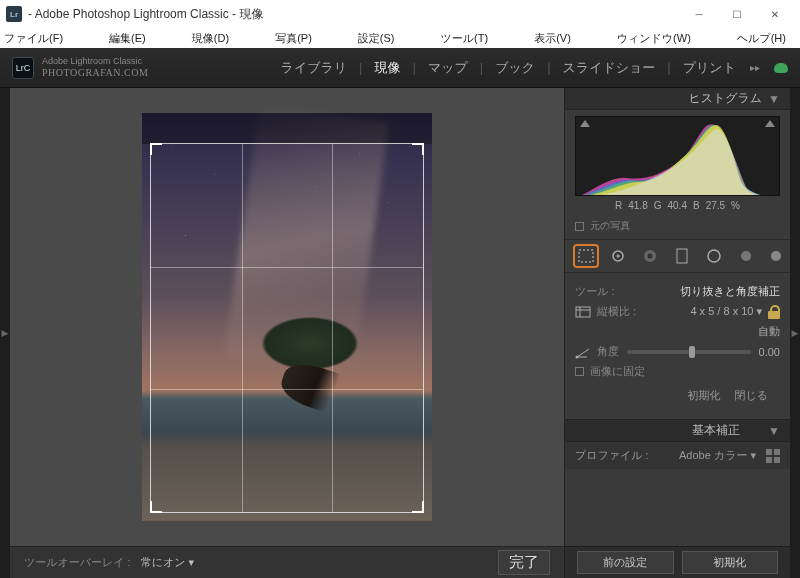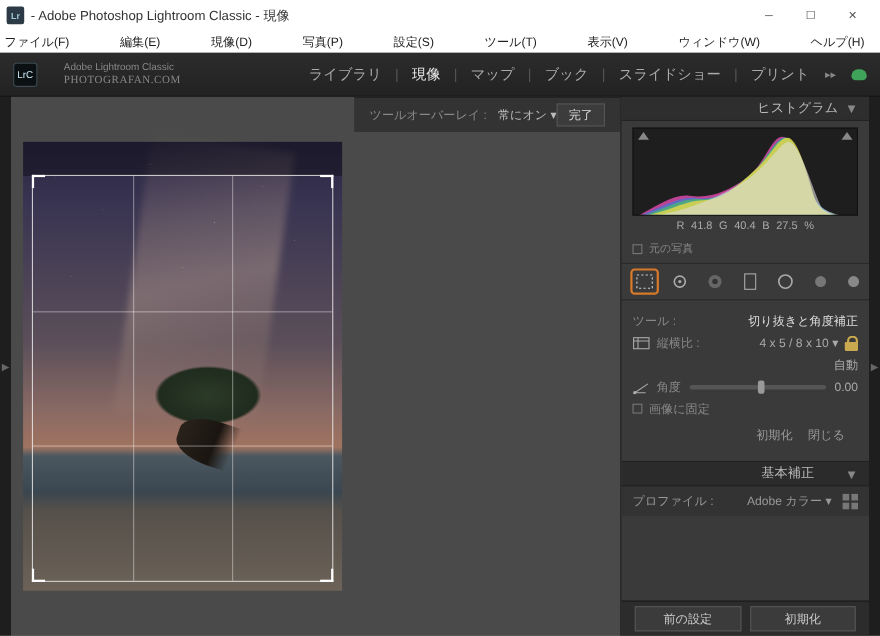--- a/index.html
+++ b/index.html
@@ -6,31 +6,31 @@
   body { width: 800px; height: 578px; background: #fff; overflow: hidden; font-size: 11px; color: #999; }
   .titlebar { height: 28px; display: flex; align-items: center; padding: 0 6px; background: #fff; color: #333; }
   .titlebar .lr-ico { width: 16px; height: 16px; background: #2b3a44; border-radius: 2px; display: flex; align-items: center; justify-content: center; font-size: 8px; color: #a0c8d8; font-weight: bold; margin-right: 6px;}
   .titlebar .title { flex: 1; font-size: 12px; }
   .titlebar .winbtn { width: 38px; height: 24px; display: flex; align-items: center; justify-content: center; font-size: 10px; color: #555; }
   .menubar { height: 20px; background: #fff; display: flex; align-items: center; padding: 0 4px; color: #222; font-size: 11px; justify-content: space-between; }
   .menubar span { margin-right: 10px; }
   .app { background: #2a2a2a; height: 530px; position: relative; display: flex; flex-direction: column; }
   .topbar { height: 40px; background: linear-gradient(#2c2c2c,#222); border-bottom: 1px solid #111; display: flex; align-items: center; padding: 0 12px; }
   .lrc-ico { width: 22px; height: 22px; background:#0b1013; border:1px solid #3a4a52; border-radius:3px; display:flex; align-items:center; justify-content:center; font-size:9px; color:#c7e4f0; font-weight:normal;}
-  .brand { margin-left: 24px; line-height: 1.1; font-size: 9px; color: #888;}
+  .brand { margin-left: 8px; line-height: 1.1; font-size: 9px; color: #888;}
   .brand .b2 { font-family: Georgia, serif; letter-spacing: 0.5px; font-size: 10px; text-transform: uppercase;}
   .modules { margin-left: auto; display: flex; align-items: center; gap: 6px; font-size: 13px; color: #aaa;}
   .modules span.sep { color:#555; margin:0 4px;}
   .modules .mod { padding: 0 2px; }
   .modules .mod.active { color: #eee; }
   .modules .caret { color:#888; margin-left:6px; font-size:10px;}
   .cloud { width: 14px; height: 10px; background:#3fa35a; border-radius: 6px 6px 4px 4px; margin-left:8px; position:relative;}
   .body { flex: 1; display: flex; min-height: 0;}
   .lwing, .rwing { width: 10px; background: #1e1e1e; display:flex; align-items:center; justify-content:center; color:#666; font-size:9px;}
-  .canvas-area { flex: 1; background: #4a4a4a; display: flex; flex-direction: row; }
+  .canvas-area { flex: 1; background: #4a4a4a; display: flex; flex-direction: column; }
   .canvas-inner { flex:1; display:flex; align-items:center; justify-content:center; position:relative;}
   .work { flex: 1; display: flex; flex-direction: column; min-height: 0;}
   .photo { width: 290px; height: 408px; position: relative; background: linear-gradient(180deg,#2a2642 0%, #3a3552 15%, #5c4f5a 45%, #8a6a64 60%, #a07360 68%, #4c5860 70%, #3a4650 78%, #55504a 82%, #6c6258 100%);}
   .stars { position:absolute; inset:0; background:
     radial-gradient(1px 1px at 10% 8%, #fff8, transparent 60%),
     radial-gradient(1px 1px at 25% 15%, #fff7, transparent 60%),
     radial-gradient(1px 1px at 40% 5%, #fff6, transparent 60%),
     radial-gradient(1px 1px at 60% 18%, #fff7, transparent 60%),
     radial-gradient(1px 1px at 75% 10%, #fff6, transparent 60%),
     radial-gradient(1px 1px at 85% 22%, #fff5, transparent 60%),
@@ -50,21 +50,21 @@
   .grid-h2{top:66.66%; left:0; right:0; height:1px;}
   .handle{position:absolute; width:12px; height:12px;}
   .handle.tl{top:-1px;left:-1px;border-top:2px solid #fff;border-left:2px solid #fff;}
   .handle.tr{top:-1px;right:-1px;border-top:2px solid #fff;border-right:2px solid #fff;}
   .handle.bl{bottom:-1px;left:-1px;border-bottom:2px solid #fff;border-left:2px solid #fff;}
   .handle.br{bottom:-1px;right:-1px;border-bottom:2px solid #fff;border-right:2px solid #fff;}
   .dim { position:absolute; top:0; left:0; right:0; height:31px; background:#0005;}
   .canvas-bottom { height: 32px; background: #333; border-top:1px solid #222; display:flex; align-items:center; padding:0 14px;}
   .canvas-bottom .lbl{color:#888; font-size:11px;}
   .canvas-bottom .sel{color:#bbb; margin-left:10px; font-size:11px;}
-  .canvas-bottom .done{margin-left:auto; background:#3c3c3c; border:1px solid #555; color:#ddd; padding:2px 10px; font-size:11px;}
+  .canvas-bottom .done{margin-left:auto; background:#3c3c3c; border:1px solid #555; color:#ddd; padding:2px 10px; font-size:15px;}
   .panel { width: 226px; background: #3a3a3a; display:flex; flex-direction:column; border-left:1px solid #222;}
   .phead { height:22px; background:#2e2e2e; display:flex; align-items:center; justify-content:flex-end; padding:0 10px; color:#bbb; font-size:12px; border-bottom:1px solid #222;}
   .phead .tri { margin-left:6px; color:#888;}
   .histo { padding:6px 10px 4px; }
   .histo-box { height:80px; background:#1e1e1e; border:1px solid #111; position:relative; overflow:hidden;}
   .histo-box svg{position:absolute; inset:0;}
   .clip{position:absolute; top:3px; width:0;height:0; border-left:5px solid transparent; border-right:5px solid transparent; border-bottom:7px solid #888;}
   .clip.l{left:4px;} .clip.r{right:4px;}
   .rgbline{display:flex; justify-content:center; gap:6px; font-size:10px; color:#aaa; margin-top:4px;}
   .rgbline b{font-weight:normal;}

